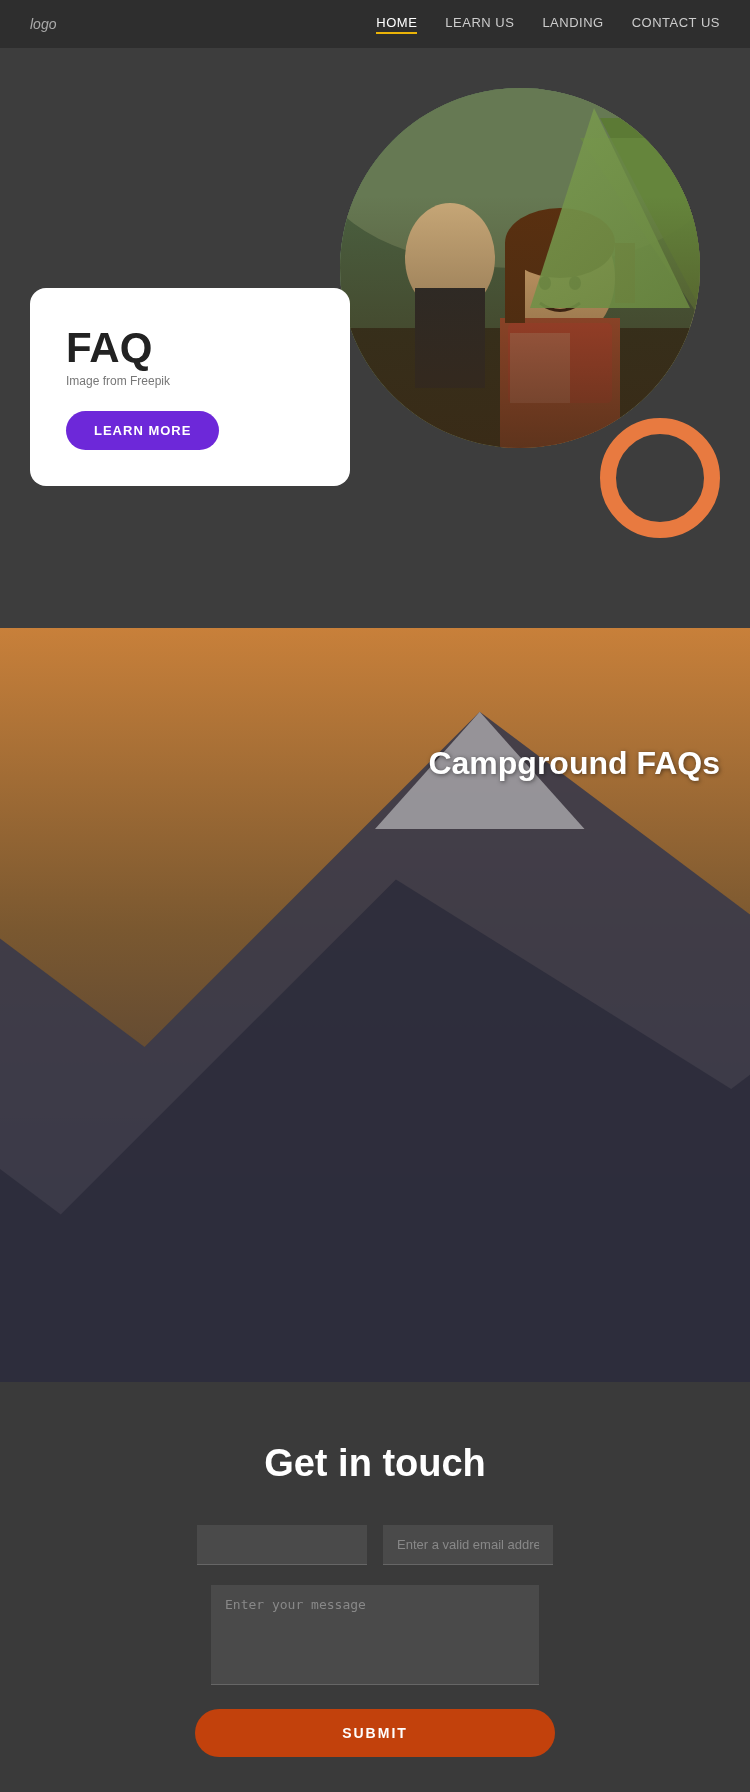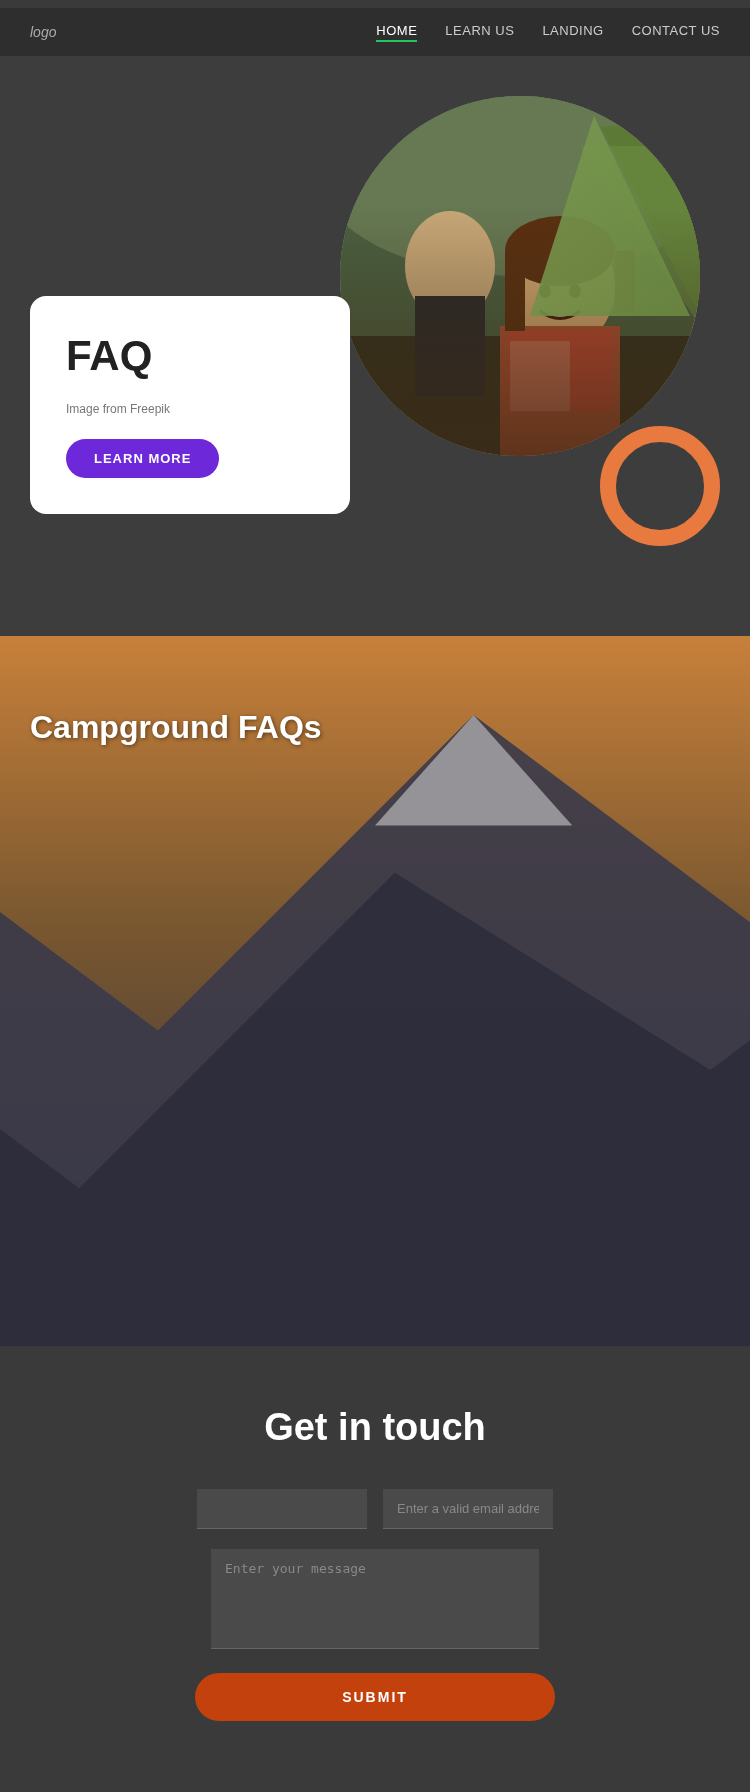--- a/index.html
+++ b/index.html
@@ -6,34 +6,33 @@
     body { font-family: Arial, sans-serif; background: #3a3a3a; width: 750px; }
 
     
     nav {
       background: #2e2e2e;
       display: flex;
       align-items: center;
       justify-content: space-between;
       padding: 0 30px;
       height: 48px;
-      margin-top: 8px;
     }
     .nav-logo { color: #aaa; font-size: 14px; font-style: italic; }
     .nav-links { display: flex; gap: 28px; }
     .nav-links a {
       color: #ccc;
       text-decoration: none;
       font-size: 13px;
       letter-spacing: 0.5px;
       padding-bottom: 2px;
     }
     .nav-links a.active {
       color: #fff;
-      border-bottom: 2px solid #22c55e;
+      border-bottom: 2px solid #eab308;
     }
 
     
     .hero-section {
       background: #3d3d3d;
       position: relative;
       min-height: 580px;
       padding: 40px 30px 60px 30px;
       overflow: hidden;
     }
@@ -92,21 +91,20 @@
       background: #fff;
       border-radius: 16px;
       padding: 36px 36px 36px 36px;
       width: 320px;
       margin-top: 200px;
     }
     .faq-card h2 {
       font-size: 42px;
       font-weight: 700;
       color: #222;
-      margin-bottom: 20px;
     }
     .faq-card p {
       font-size: 14px;
       color: #555;
       line-height: 1.6;
       margin-bottom: 16px;
     }
     .faq-card .image-credit {
       font-size: 12px;
       color: #777;
@@ -128,22 +126,23 @@
     .campground-section {
       position: relative;
       overflow: hidden;
     }
     .campground-bg {
       width: 100%;
       min-height: 180px;
       background: linear-gradient(180deg, #8a6a30 0%, #5a4020 30%, #3a3a4a 60%, #2a2a3a 100%);
       display: flex;
       align-items: center;
-      justify-content: flex-start;
+      justify-content: flex-end;
       padding: 73px 30px;
+      margin-top: 44px;
     }
     .campground-bg h2 {
       color: #fff;
       font-size: 32px;
       font-weight: 700;
       text-align: center;
       text-shadow: 1px 1px 4px rgba(0,0,0,0.5);
     }
 
     

